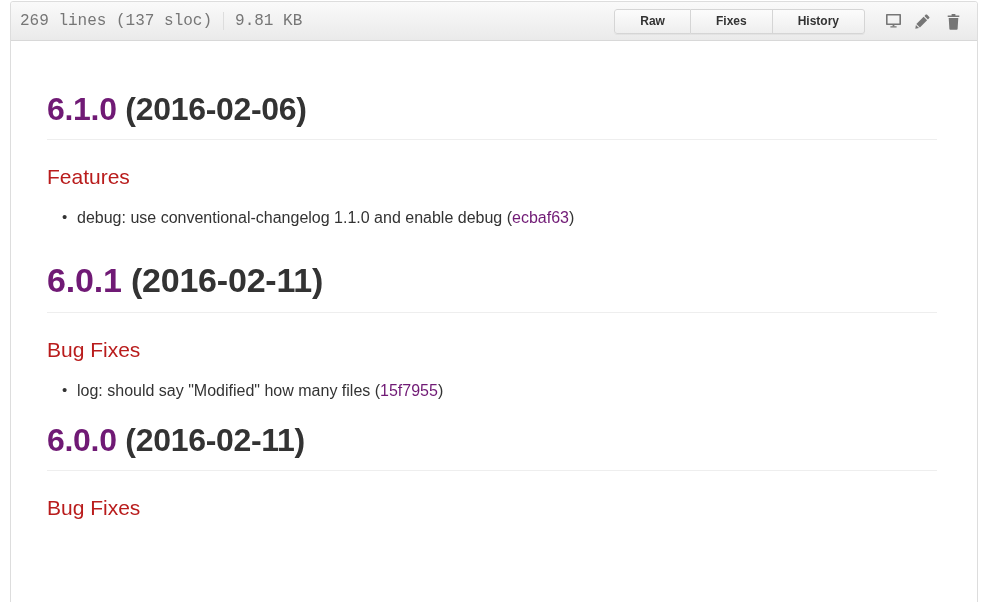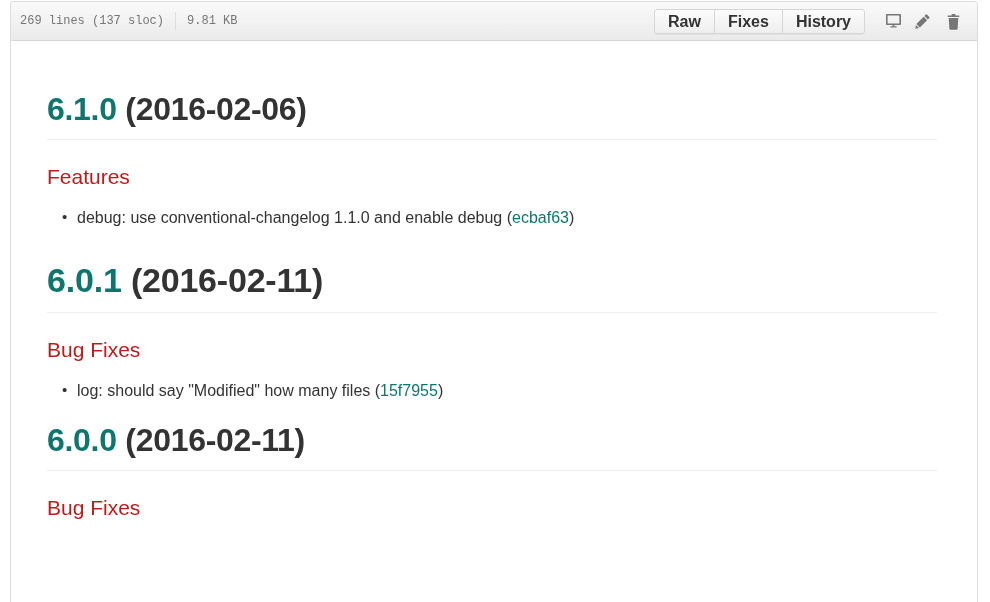--- a/index.html
+++ b/index.html
@@ -38,21 +38,21 @@
     border-radius: 2px 2px 0 0;
     display: flex;
     align-items: center;
     padding: 0 9px;
     box-sizing: border-box;
     position: relative;
   }
 
   .file-info {
     font-family: "Liberation Mono", "DejaVu Sans Mono", monospace;
-    font-size: 12px;
+    font-size: 16px;
     color: #767676;
     display: flex;
     align-items: center;
     white-space: nowrap;
   }
   .file-info .sep {
     display: inline-block;
     width: 1px;
     height: 18px;
     background: #ddd;
@@ -69,27 +69,27 @@
   }
 
   .btn-group {
     display: inline-flex;
     border-radius: 3px;
     overflow: hidden;
     box-shadow: 0 1px 0 rgba(0,0,0,0.04);
   }
   .btn {
     font-family: "Liberation Sans", sans-serif;
-    font-size: 16px;
+    font-size: 12px;
     font-weight: bold;
     color: #333;
     background-image: linear-gradient(#fcfcfc, #eee);
     border: 1px solid #d5d5d5;
     border-left-width: 0;
-    padding: 0 13px;
+    padding: 0 25px;
     height: 25px;
     line-height: 23px;
     cursor: pointer;
     white-space: nowrap;
   }
   .btn:first-child {
     border-left-width: 1px;
     border-radius: 3px 0 0 3px;
   }
   .btn:last-child {
@@ -150,21 +150,21 @@
     font-size: 21px;
     font-weight: normal;
     margin: 24px 0 16px 0;
     line-height: 1.25;
     color: #b91c1c;
   }
 
   .markdown h1.first { margin-top: 18px; }
 
   .markdown a {
-    color: #0f766e;
+    color: #701a75;
     text-decoration: none;
   }
 
   .markdown ul {
     margin: 0 0 16px 0;
     padding-left: 30px;
     list-style: none;
   }
   .markdown li {
     position: relative;

